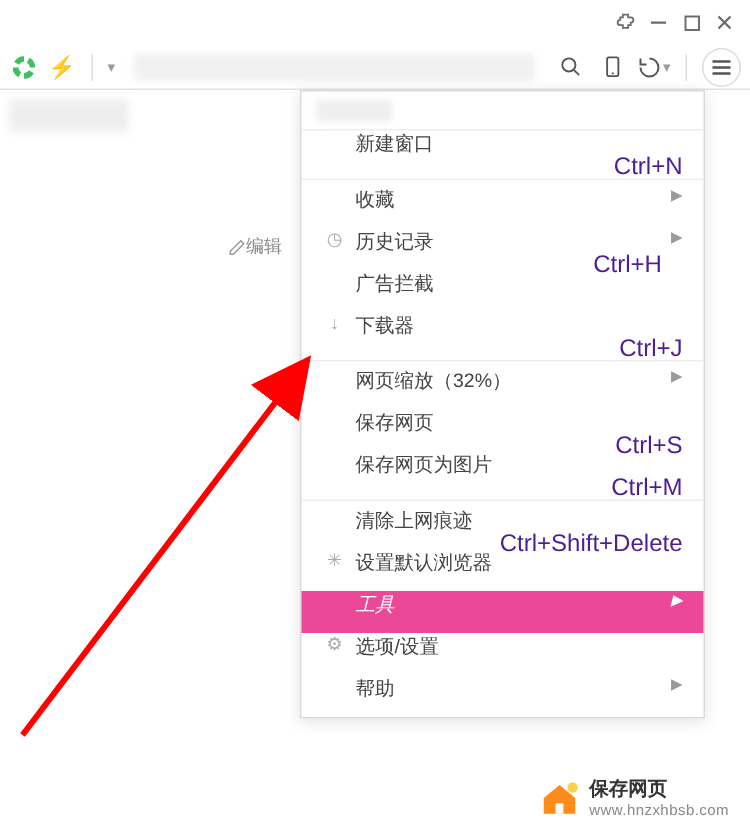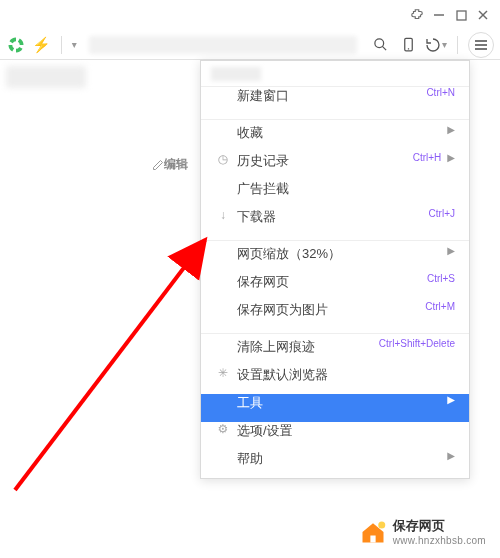--- a/index.html
+++ b/index.html
@@ -17,37 +17,37 @@
   .logo { width: 20px; height: 20px; }
   .bolt { color: #3fbf63; font-size: 15px; font-weight: bold; }
   .chev { color: #9a9a9a; font-size: 10px; }
   .blur-url { flex: 1; height: 18px; background: #f1f1f1; margin: 0 6px; filter: blur(2px); border-radius: 2px; }
   .divider { width: 1px; height: 18px; background: #ddd; margin: 0 4px; }
   .hamb { width: 26px; height: 26px; border: 1px solid #dcdcdc; border-radius: 13px; display: flex; align-items: center; justify-content: center; }
 
   
   .page { position: relative; height: 498px; background: #fff; }
   .blur-title { position: absolute; left: 6px; top: 6px; width: 80px; height: 22px; background: #eee; filter: blur(3px); border-radius: 2px; }
-  .edit { position: absolute; left: 152px; top: 96px; font-size: 12px; color: #888; display: flex; align-items: center; gap: 0; font-weight: bold; }
+  .edit { position: absolute; left: 152px; top: 96px; font-size: 12px; color: #888; display: flex; align-items: center; gap: 0; }
 
   
   .arrow { position: absolute; left: 10px; top: 170px; width: 205px; height: 265px; pointer-events: none; }
 
   
   .menu { position: absolute; left: 200px; top: 0; width: 270px; background: #fff; border: 1px solid #dadada; box-shadow: 0 2px 10px rgba(0,0,0,.12); font-size: 13px; color: #444; }
   .menu-header { height: 26px; display: flex; align-items: center; padding: 0 10px; border-bottom: 1px solid #eee; }
   .menu-header .hb { width: 50px; height: 14px; background: #eee; filter: blur(2px); }
   .sep { height: 1px; background: #eee; margin: 4px 0; }
   .item { height: 28px; display: flex; align-items: flex-start; padding: 0 14px; position: relative; }
   .item .glyph { width: 16px; text-align: center; color: #aaa; font-size: 12px; margin-right: 6px; }
   .item .glyph.empty { visibility: hidden; }
   .item .label { flex: 1; white-space: nowrap; }
-  .item .shortcut { color: #8b5cf6; font-size: 10px; }
+  .item .shortcut { color: #4c1d95; font-size: 16px; margin-top: 16px; }
   .item .arrow-r { color: #9a9a9a; font-size: 10px; margin-left: 6px; }
-  .item.hi { background: #3b82f6; color: #fff; }
+  .item.hi { background: #ec4899; color: #fff; font-style: italic; }
   .item.hi .arrow-r, .item.hi .shortcut { color: #fff; }
 
   
   .wm { position: absolute; right: 10px; bottom: 10px; display: flex; align-items: center; gap: 6px; background: rgba(255,255,255,.8); padding: 2px 4px; }
   .wm-text { text-align: left; }
   .wm-cn { font-size: 13px; color: #333; font-weight: 600; }
   .wm-url { font-size: 10px; color: #888; letter-spacing: .3px; }
 </style>
 </head>
 <body>

